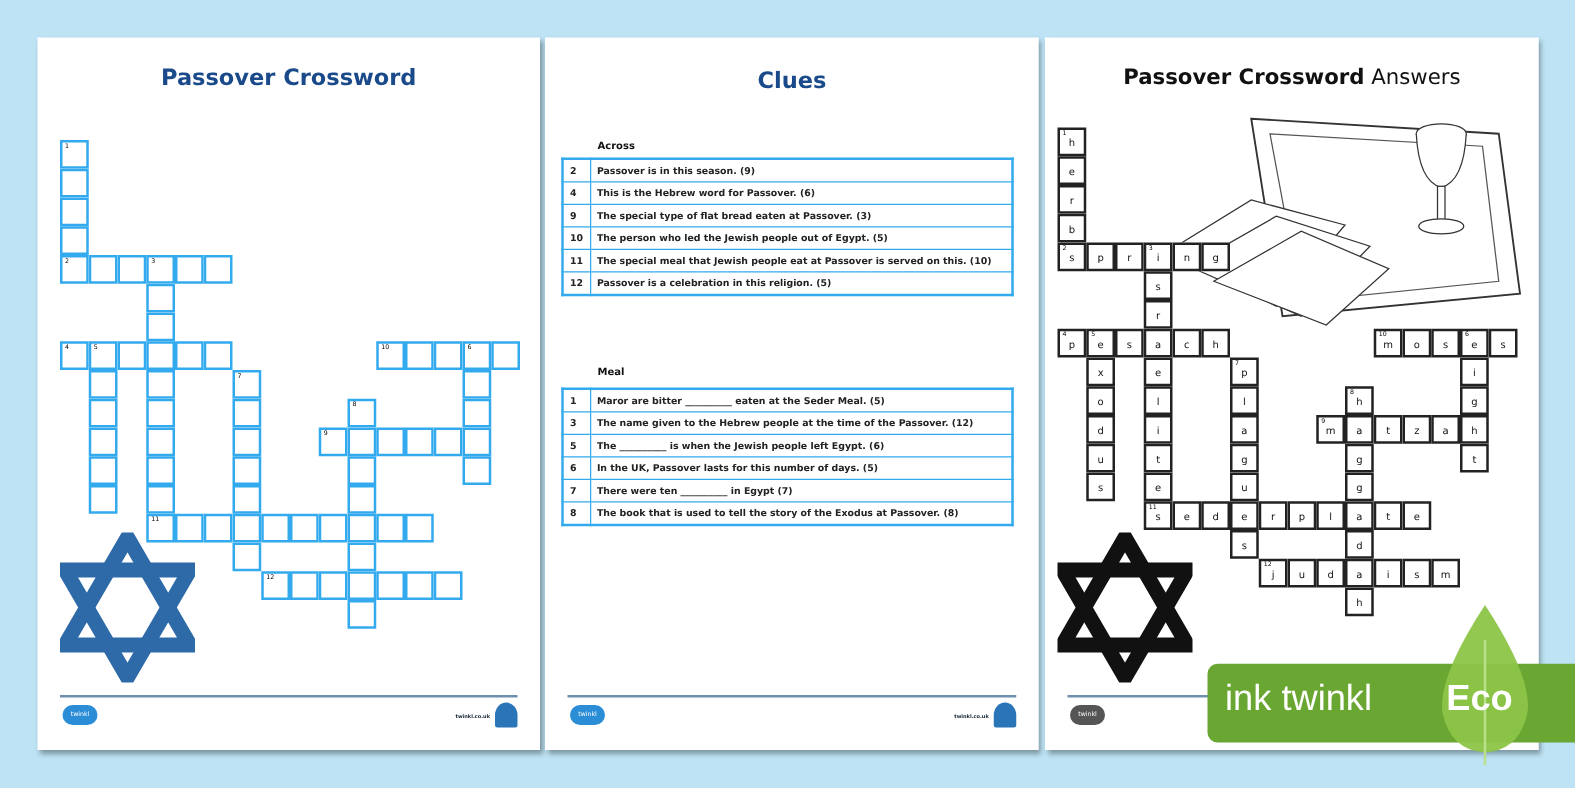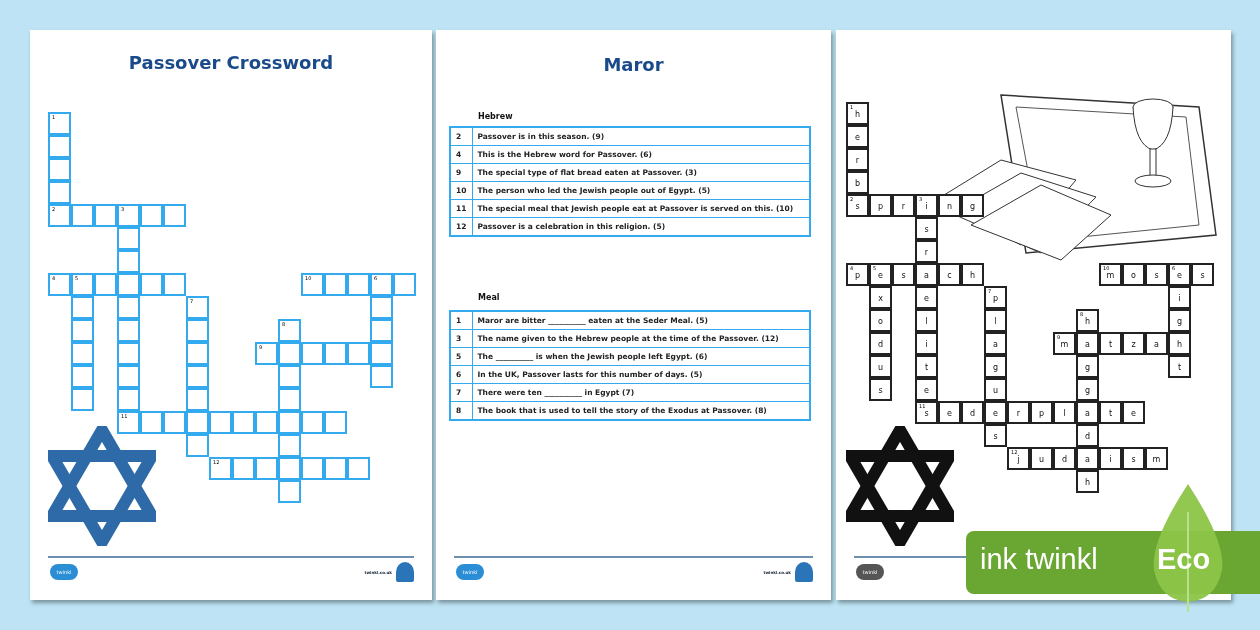--- a/index.html
+++ b/index.html
@@ -181,23 +181,23 @@
   </svg>
 
   <div class="footer">
     <div class="logo">twinkl</div>
     <div class="url">twinkl.co.uk</div>
     <div class="tree"></div>
   </div>
 </div>
 
 <div class="page" id="p2">
-  <div class="title">Maror</div>
-
-  <div class="section-label" style="top:82px">Hebrew</div>
+  <div class="title">Clues</div>
+
+  <div class="section-label" style="top:82px">Across</div>
   <table class="clue-table" style="top:96px">
     <tbody>
         <tr>
           <td class="n">2</td>
           <td>Passover is in this season. (9)</td>
         </tr>
     <tr>
           <td class="n">4</td>
           <td>This is the Hebrew word for Passover. (6)</td>
         </tr>
@@ -251,20 +251,23 @@
     </table>
 
   <div class="footer">
     <div class="logo">twinkl</div>
     <div class="url">twinkl.co.uk</div>
     <div class="tree"></div>
   </div>
 </div>
 
 <div class="page" id="p3">
+  <div class="title">
+    <span>Passover Crossword</span><span class="light"> Answers</span>
+  </div>
 
   <div class="illus" style="left:95px;top:55px;width:290px;height:180px;">
     <svg width="290" height="180" viewBox="0 0 290 180">
       <polygon points="70,10 268,22 285,150 95,168" fill="none" stroke="#333" stroke-width="1.5"></polygon>
       <polygon points="85,22 255,32 268,140 110,156" fill="none" stroke="#555" stroke-width="1"></polygon>
       <ellipse cx="222" cy="22" rx="20" ry="8" fill="#fff" stroke="#333"></ellipse>
       <path d="M202 22 Q204 60 222 65 Q240 60 242 22" fill="#fff" stroke="#333"></path>
       <rect x="219" y="64" width="6" height="28" fill="#fff" stroke="#333"></rect>
       <ellipse cx="222" cy="96" rx="18" ry="6" fill="#fff" stroke="#333"></ellipse>
       <polygon points="5,115 70,75 145,95 90,160" fill="#fff" stroke="#333"></polygon>

